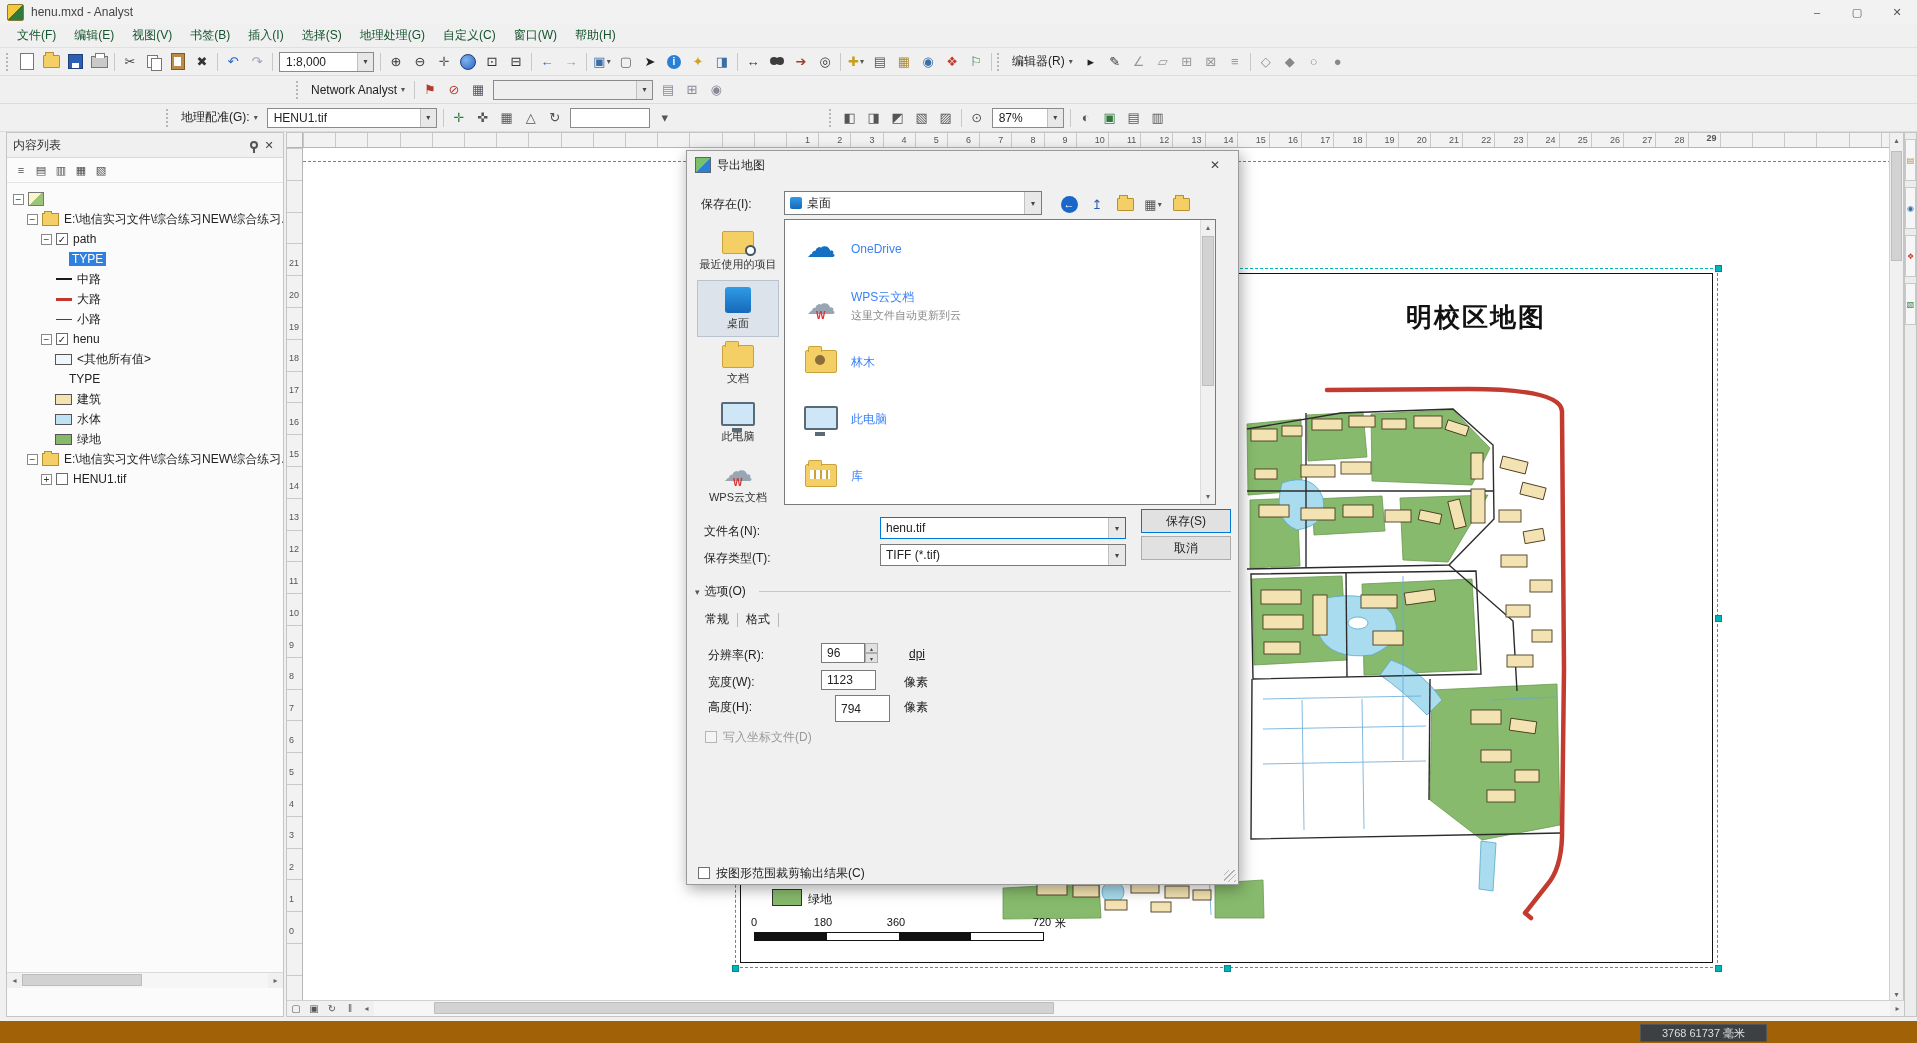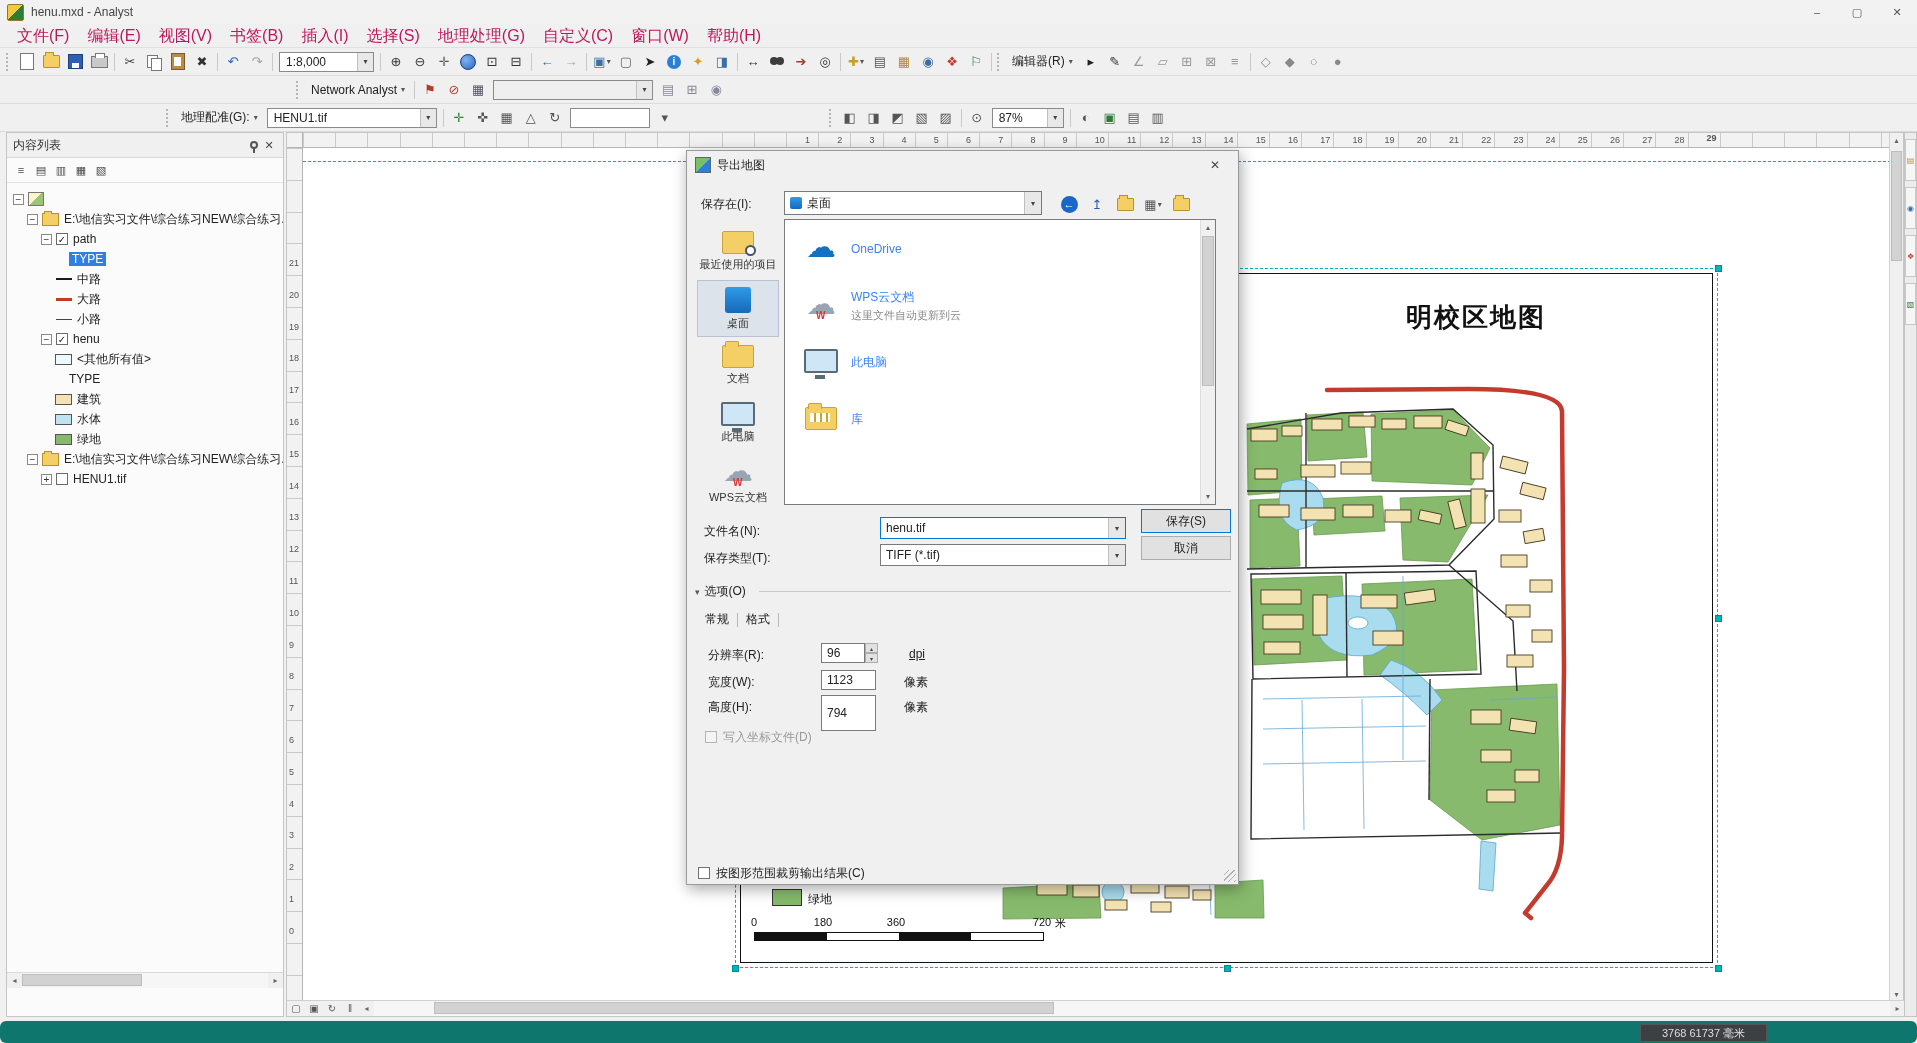--- a/index.html
+++ b/index.html
@@ -5,21 +5,21 @@
   html,body{margin:0;padding:0;background:#888;}
   #app{position:relative;width:1917px;height:1043px;background:#f0f0f0;overflow:hidden;
        font-family:"Liberation Sans","DejaVu Sans",sans-serif;font-size:12px;color:#222;}
   
   .titlebar{position:absolute;left:0;top:0;width:100%;height:24px;background:#f2f2f2;display:flex;align-items:center;border-bottom:1px solid #e3e3e3;}
   .app-icon{width:15px;height:15px;margin:0 7px 0 7px;border-radius:2px;background:linear-gradient(135deg,#f5c93c 0 50%,#2f7a3d 50% 100%);border:1px solid #8a7a30;}
   .win-title{font-size:12px;color:#444;}
   .win-controls{margin-left:auto;display:flex;height:100%;}
   .win-btn{width:40px;height:100%;display:flex;align-items:center;justify-content:center;color:#555;font-size:11px;}
   .menubar{position:absolute;left:0;top:24px;width:100%;height:24px;background:#f0f0f0;display:flex;align-items:center;border-bottom:1px solid #e0e0e0;padding-left:8px;box-sizing:border-box;}
-  .menu-item{padding:0 9px;line-height:23px;font-size:16px;color:#be185d;}
+  .menu-item{padding:0 9px;line-height:23px;font-size:12px;color:#14532d;}
   
   .toolbar{position:absolute;left:0;width:100%;height:28px;background:#f0f0f0;border-bottom:1px solid #dcdcdc;display:flex;align-items:center;box-sizing:border-box;padding-left:4px;}
   #tb1{top:48px;} #tb2{top:76px;} #tb3{top:104px;}
   .tb-btn{width:22px;height:22px;display:flex;align-items:center;justify-content:center;flex:none;border:1px solid transparent;}
   .tb-glyph{font-size:13px;line-height:13px;}
   .tb-btn-arrow{font-size:8px;color:#555;margin-left:1px;}
   .tb-sep{width:1px;height:18px;background:#c8c8c8;margin:0 3px;flex:none;}
   .tb-grip{width:3px;height:18px;border-left:2px dotted #b5b5b5;margin:0 4px 0 2px;flex:none;}
   .tb-spacer{height:1px;flex:none;}
   .tb-combo{display:flex;align-items:center;height:20px;background:#fff;border:1px solid #8a8a8a;margin:0 3px;padding-left:6px;box-sizing:border-box;font-size:12px;flex:none;overflow:hidden;}
@@ -101,21 +101,21 @@
   .sb-unit{position:absolute;top:0;font-size:11px;color:#111;}
   .sb-bar{position:absolute;left:11px;top:16px;width:288px;height:7px;border:1px solid #111;display:flex;box-sizing:content-box;}
   .sb-seg{flex:1;height:100%;}
   .v-scroll{position:absolute;right:0;top:0;width:14px;height:869px;background:#f0f0f0;border-left:1px solid #d0d0d0;box-sizing:border-box;}
   .bottom-row{position:absolute;left:0;bottom:0;width:1618px;height:16px;background:#f0f0f0;border-top:1px solid #d0d0d0;display:flex;align-items:center;box-sizing:border-box;}
   .mini-btn{width:18px;height:15px;display:flex;align-items:center;justify-content:center;font-size:10px;color:#555;flex:none;}
   
   #dock-tabs{position:absolute;left:1904px;top:132px;width:13px;height:885px;background:#ececec;border:1px solid #c5c5c5;box-sizing:border-box;}
   .dock-tab{width:11px;height:42px;margin:6px auto 0;background:#f6f6f6;border:1px solid #c9c9c9;display:flex;align-items:center;justify-content:center;font-size:8px;box-sizing:border-box;}
   
-  #statusbar{position:absolute;left:0;top:1021px;width:100%;height:22px;background:#0f766e;display:flex;align-items:center;border-radius:6px;}
+  #statusbar{position:absolute;left:0;top:1021px;width:100%;height:22px;background:#a16207;display:flex;align-items:center;}
   .coords-box{position:absolute;left:1640px;top:3px;width:125px;height:16px;background:#3c4043;border:1px solid #555;color:#ddd;font-size:11px;display:flex;align-items:center;justify-content:center;}
   
   #dialog{position:absolute;left:686px;top:150px;width:553px;height:735px;background:#f0f0f0;border:1px solid #9a9a9a;box-shadow:2px 4px 14px rgba(0,0,0,.35);box-sizing:border-box;z-index:50;}
   .dlg-titlebar{position:absolute;left:0;top:0;width:100%;height:28px;display:flex;align-items:center;padding:0 8px;box-sizing:border-box;}
   .dlg-icon{width:14px;height:14px;margin-right:6px;background:linear-gradient(135deg,#79c06a 0 50%,#2b7fd4 50% 100%);border:1px solid #567;}
   .dlg-title{font-size:12px;color:#222;}
   .dlg-close{margin-left:auto;width:30px;text-align:center;color:#444;font-size:12px;}
   .dlg-label{position:absolute;font-size:12px;color:#222;}
   .dlg-combo{position:absolute;display:flex;align-items:center;background:#fff;border:1px solid #7a7a7a;box-sizing:border-box;padding-left:5px;font-size:12px;}
   .dlg-combo .arr{margin-left:auto;width:16px;height:100%;background:#e8e8e8;border-left:1px solid #c0c0c0;display:flex;align-items:center;justify-content:center;font-size:8px;color:#444;}
@@ -847,20 +847,28 @@
           <span class="file-ic">
             <span class="pic pic-cloud gray">☁</span>
           </span>
           <div class="file-texts">
             <div class="file-name">WPS云文档</div>
             <div class="file-desc">这里文件自动更新到云</div>
           </div>
         </div>
         <div class="file-item">
           <span class="file-ic">
+            <span class="pic pic-folder user"></span>
+          </span>
+          <div class="file-texts">
+            <div class="file-name">林木</div>
+          </div>
+        </div>
+        <div class="file-item">
+          <span class="file-ic">
             <span class="pic pic-computer"></span>
           </span>
           <div class="file-texts">
             <div class="file-name">此电脑</div>
           </div>
         </div>
         <div class="file-item">
           <span class="file-ic">
             <span class="pic pic-folder lib"></span>
           </span>
@@ -907,21 +915,21 @@
     </div>
     <div class="dlg-label" style="left:222px;top:496px;text-decoration:underline;">dpi</div>
 
     <div class="dlg-label" style="left:21px;top:523px;">宽度(W):</div>
     <div class="dlg-input" style="left:134px;top:519px;width:55px;height:20px;">
       <span>1123</span>
     </div>
     <div class="dlg-label" style="left:217px;top:523px;">像素</div>
 
     <div class="dlg-label" style="left:21px;top:548px;">高度(H):</div>
-    <div class="dlg-input" style="left:134px;top:544px;width:55px;height:36px;">
+    <div class="dlg-input" style="left:148px;top:544px;width:55px;height:27px;">
       <span>794</span>
     </div>
     <div class="dlg-label" style="left:217px;top:548px;">像素</div>
 
     <div class="dlg-chkrow dis" style="left:18px;top:578px;">
       <span class="chk dis"></span><span>写入坐标文件(D)</span>
     </div>
 
     <div class="dlg-chkrow" style="left:11px;top:714px;">
       <span class="chk"></span><span>按图形范围裁剪输出结果(C)</span>

